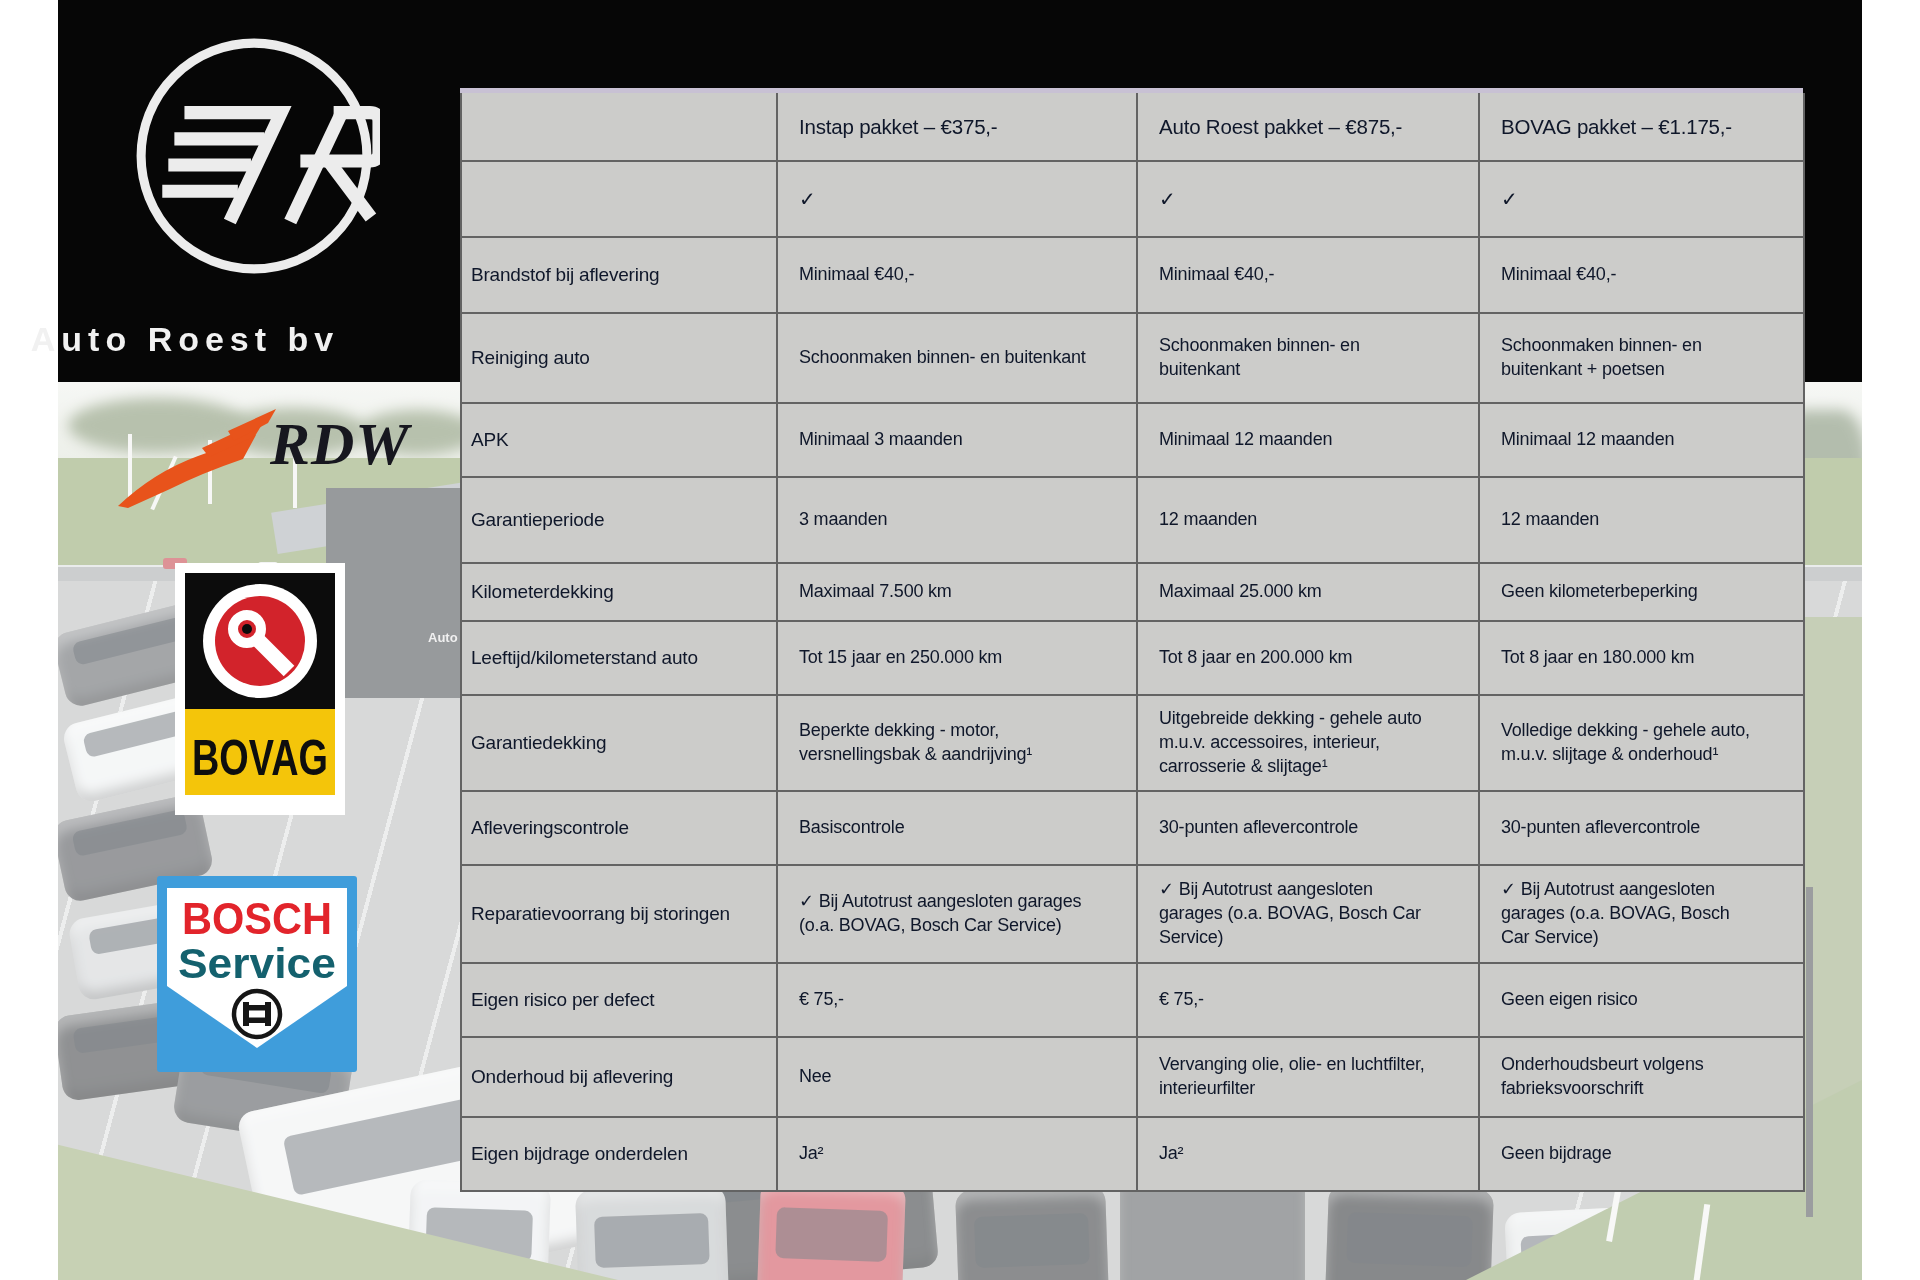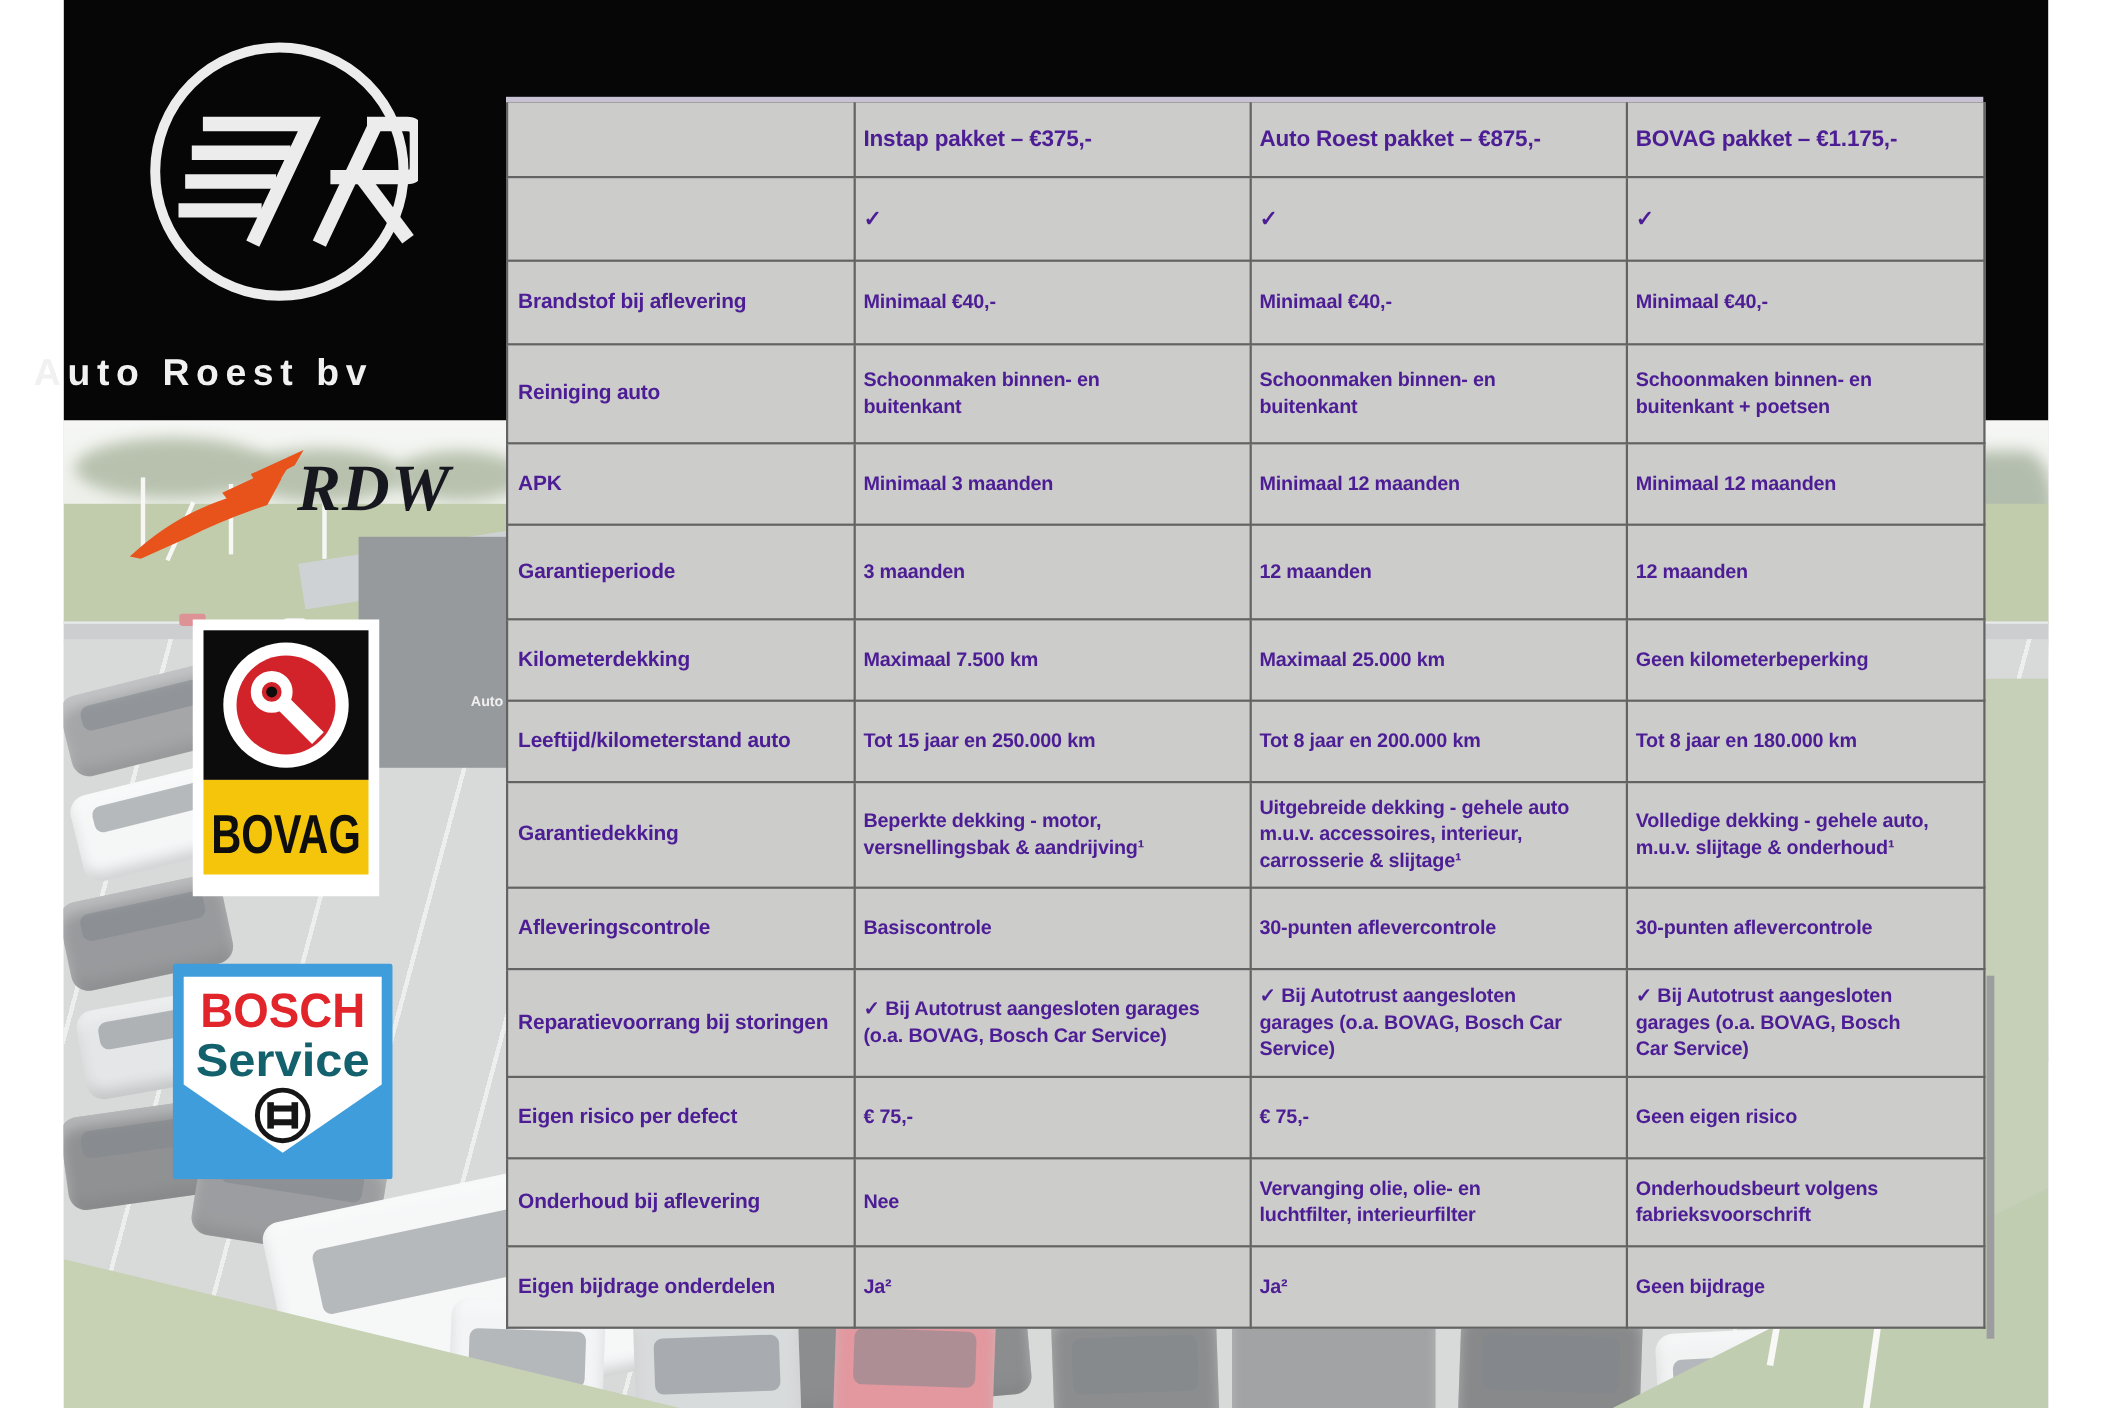--- a/index.html
+++ b/index.html
@@ -49,22 +49,22 @@
   .rdw-text{position:absolute;left:164px;top:2px;font-family:"Liberation Serif",serif;
             font-weight:bold;font-size:60px;color:#17171f;letter-spacing:1px;font-style:italic;}
   .bovag{position:absolute;left:175px;top:563px;width:170px;height:252px;z-index:5;}
   .bosch{position:absolute;left:157px;top:876px;width:200px;height:196px;z-index:5;}
 
   
   .tblwrap{position:absolute;left:460px;top:88px;width:1343px;z-index:6;
            border-top:5px solid #c8c1d4;}
   table.pkg{border-collapse:collapse;table-layout:fixed;width:1343px;background:#ccccca;}
   table.pkg td,table.pkg th{border:2px solid #636363;vertical-align:middle;
-        color:#4c1d95;font-weight:bold;text-align:left;
-        padding:4px 44px 4px 7px;font-size:18px;line-height:1.32;letter-spacing:-0.2px;
+        color:#0f172a;font-weight:normal;text-align:left;
+        padding:4px 44px 4px 21px;font-size:18px;line-height:1.32;letter-spacing:-0.2px;
         word-wrap:break-word;}
   table.pkg th{font-size:20.5px;padding-right:10px;border-top:none;}
   table.pkg td.lbl{font-size:19px;padding-left:9px;padding-right:6px;}
   table.pkg td.chk{font-size:20px;}
 </style>
 </head>
 <body>
 
 <div class="stage">
 
@@ -239,21 +239,21 @@
         <td>Minimaal 3 maanden</td>
         <td>Minimaal 12 maanden</td>
         <td>Minimaal 12 maanden</td>
       </tr>
       <tr style="height:86px">
         <td class="lbl">Garantieperiode</td>
         <td>3 maanden</td>
         <td>12 maanden</td>
         <td>12 maanden</td>
       </tr>
-      <tr style="height:74px">
+      <tr style="height:58px">
         <td class="lbl">Kilometerdekking</td>
         <td>Maximaal 7.500 km</td>
         <td>Maximaal 25.000 km</td>
         <td>Geen kilometerbeperking</td>
       </tr>
       <tr style="height:74px">
         <td class="lbl">Leeftijd/kilometerstand auto</td>
         <td>Tot 15 jaar en 250.000 km</td>
         <td>Tot 8 jaar en 200.000 km</td>
         <td>Tot 8 jaar en 180.000 km</td>

